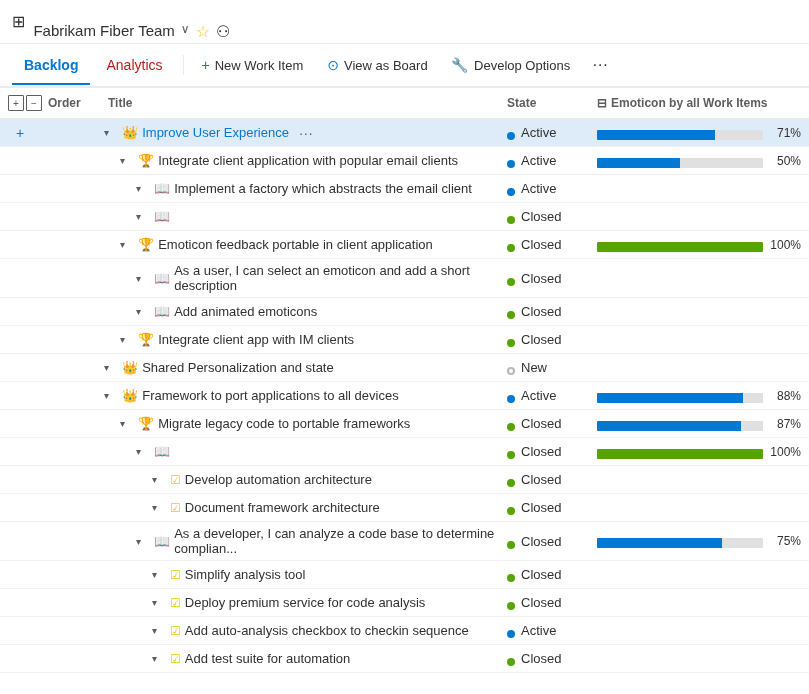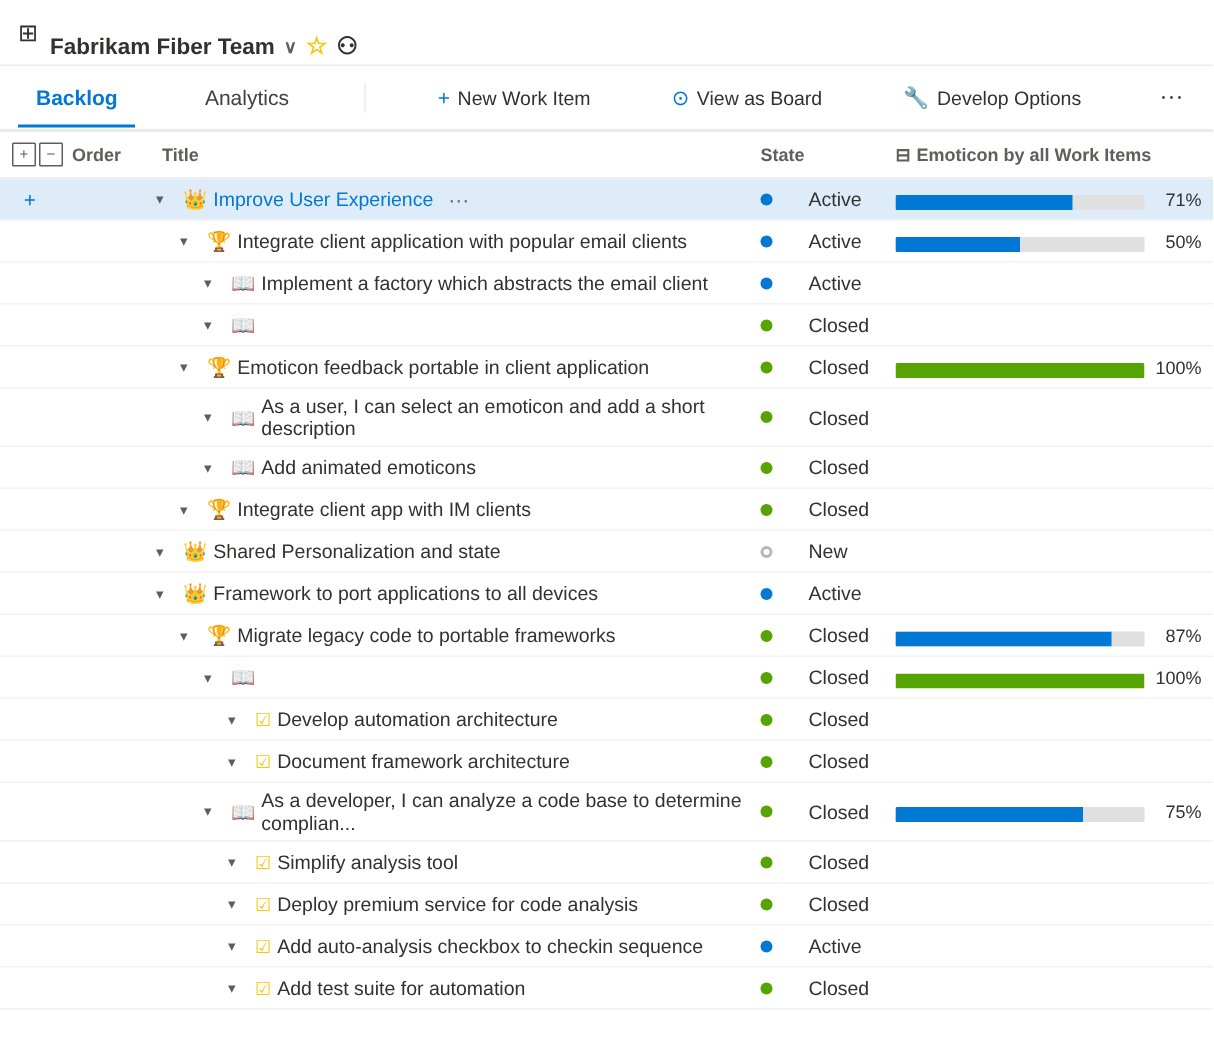--- a/index.html
+++ b/index.html
@@ -1,26 +1,26 @@
 <!DOCTYPE html>
 <html><head>
   <meta charset="utf-8">
   <style>
     * { box-sizing: border-box; margin: 0; padding: 0; }
     body { font-family: 'Segoe UI', sans-serif; font-size: 13px; color: #323130; background: #fff; width: 809px; height: 694px; overflow: hidden; }
 
     
     .top-bar { display: flex; align-items: center; padding: 8px 12px; border-bottom: 1px solid #edebe9; height: 44px; }
     .top-bar-icon { margin-right: 8px; color: #323130; font-size: 16px; }
-    .top-bar-title { font-size: 15px; font-weight: 700; color: #323130; display: flex; align-items: center; gap: 6px; margin-top: 19px; }
+    .top-bar-title { font-size: 15px; font-weight: 400; color: #323130; display: flex; gap: 6px; margin-top: 19px; }
     .top-bar-title .chevron { color: #605e5c; font-size: 12px; }
 
     
-    .nav-bar { display: flex; align-items: center; padding: 0 12px; border-bottom: 2px solid #edebe9; height: 44px; gap: 4px; justify-content: space-between; }
-    .nav-tab { padding: 10px 12px; font-size: 14px; color: #404040; cursor: pointer; border-bottom: 2px solid transparent; margin-bottom: -2px; text-decoration: none; }
+    .nav-bar { display: flex; align-items: center; padding: 0 12px; border-bottom: 2px solid #edebe9; height: 44px; gap: 4px; }
+    .nav-tab { padding: 10px 12px; font-size: 14px; color: #b91c1c; cursor: pointer; border-bottom: 2px solid transparent; margin-bottom: -2px; text-decoration: none; }
     .nav-tab.active { color: #0078d4; border-bottom: 2px solid #0078d4; font-weight: 600; }
     .nav-separator { width: 1px; height: 20px; background: #edebe9; margin: 0 4px; }
     .nav-action { display: flex; align-items: center; gap: 5px; padding: 6px 10px; font-size: 13px; color: #323130; cursor: pointer; border-radius: 2px; }
     .nav-action .icon { font-size: 14px; color: #0078d4; }
     .nav-more { padding: 6px 8px; font-size: 16px; color: #323130; cursor: pointer; }
 
     
     .table-container { overflow-y: auto; height: calc(694px - 88px); }
     .table-header { display: grid; grid-template-columns: 40px 60px 1fr 90px 220px; align-items: center; padding: 4px 0; border-bottom: 1px solid #edebe9; background: #fff; position: sticky; top: 0; z-index: 10; }
     .table-header-cell { font-size: 12px; color: #605e5c; padding: 4px 8px; font-weight: 600; }
@@ -42,21 +42,21 @@
     .icon-feature { color: #773b93; font-size: 13px; }
     .icon-story { color: #0078d4; font-size: 13px; }
     .icon-task { color: #f2c811; font-size: 12px; }
 
     .item-link { color: #0078d4; text-decoration: none; font-size: 13px; }
     .item-text { font-size: 13px; }
 
     .more-dots { color: #605e5c; font-size: 14px; padding: 0 6px; cursor: pointer; }
 
     
-    .state-cell { display: flex; align-items: center; gap: 24px; padding: 4px 8px; }
+    .state-cell { display: flex; align-items: flex-end; gap: 6px; padding: 4px 8px; }
     .state-dot { width: 8px; height: 8px; border-radius: 50%; flex-shrink: 0; }
     .state-active { background: #0078d4; }
     .state-closed { background: #57a300; }
     .state-new { background: #b8b8b8; border: 2px solid #b8b8b8; background: transparent; border: 2px solid #b8b8b8; }
     .state-text { font-size: 13px; }
 
     
     .progress-cell { display: flex; align-items: flex-end; gap: 6px; padding: 4px 8px; }
     .progress-bar-container { flex: 1; height: 10px; background: #e0e0e0; border-radius: 1px; overflow: hidden; display: flex; }
     .progress-bar-fill { height: 100%; }
@@ -282,20 +282,26 @@
       <span class="chevron-toggle">▾</span>
       <span class="icon-epic">👑</span>
       <span class="item-text">Framework to port applications to all devices</span>
 
     </div>
     <div class="state-cell">
       <span class="state-dot state-active"></span>
       <span class="state-text">Active</span>
     </div>
 
+    <div class="progress-cell">
+      <div class="progress-bar-container">
+        <div class="progress-bar-fill progress-blue" style="width:88%;"></div>
+      </div>
+      <span class="progress-label">88%</span>
+    </div>
 
   </div>
       <div class="row">
     <div class="row-actions"></div>
     <div class="row-order"></div>
     <div class="row-title" style="padding-left:20px;">
       <span class="chevron-toggle">▾</span>
       <span class="icon-feature">🏆</span>
       <span class="item-text">Migrate legacy code to portable frameworks</span>
 

